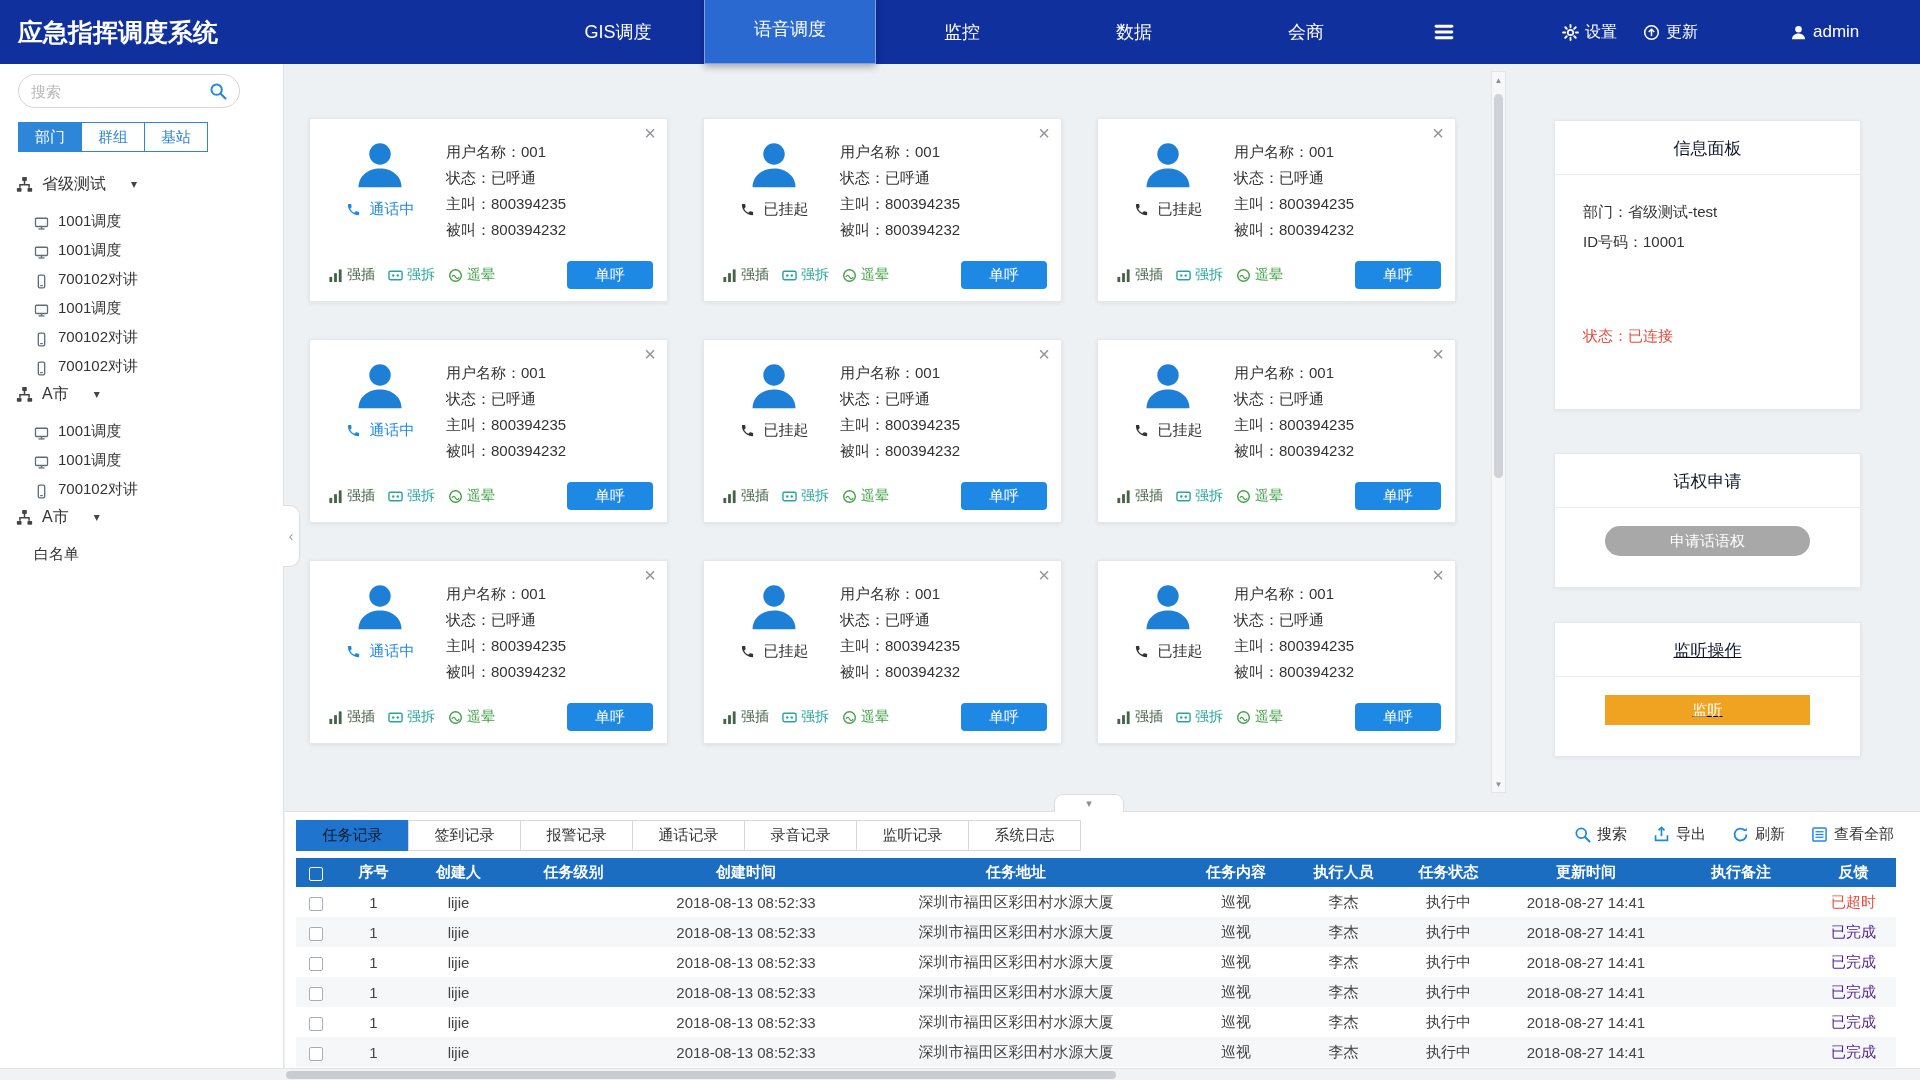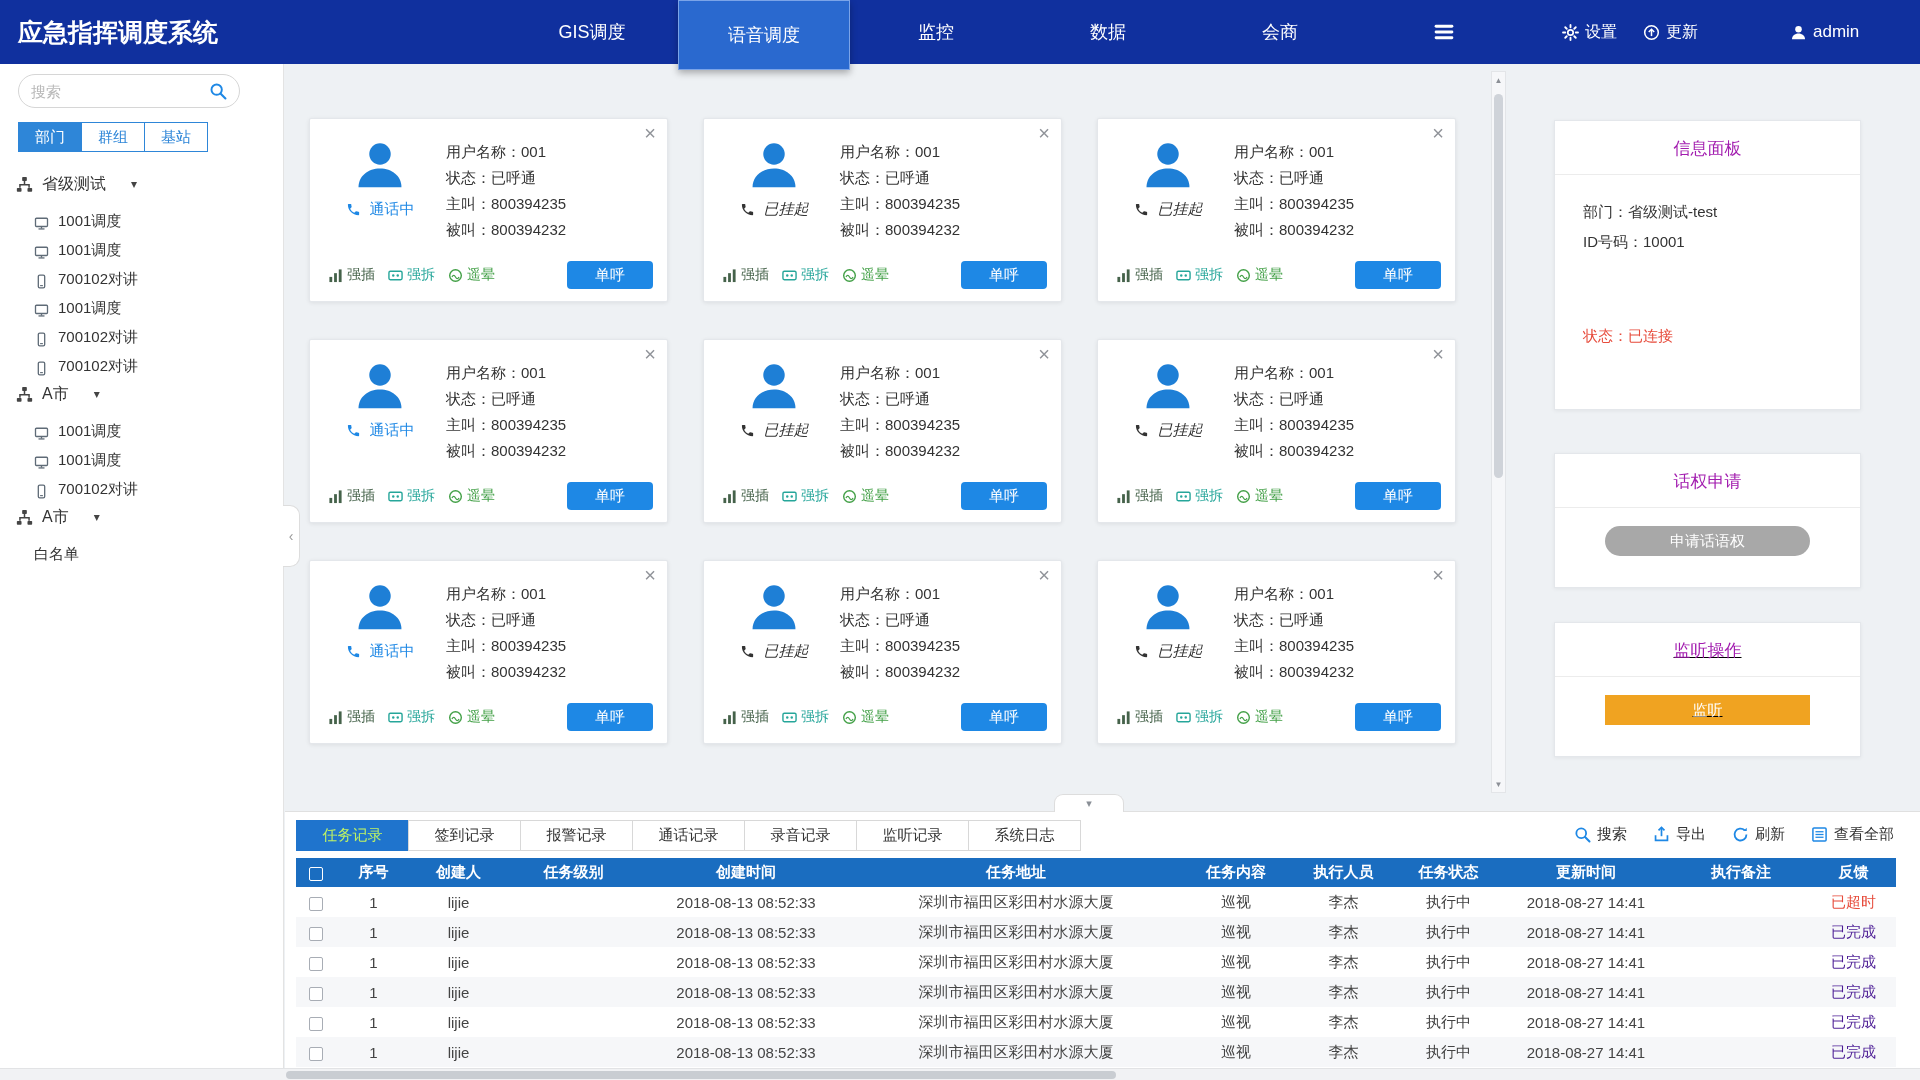--- a/index.html
+++ b/index.html
@@ -4,21 +4,21 @@
 <style>
   * { box-sizing: border-box; margin: 0; padding: 0; }
   body { font-family: "Liberation Sans", "DejaVu Sans", sans-serif; background: #dfe3e8; }
   .page { position: relative; width: 1920px; height: 1080px; background: #eef1f4; overflow: hidden; }
 
   svg.ic { fill: currentColor; display: block; }
 
   
   .topbar { position: absolute; left: 0; top: 0; width: 1920px; height: 64px; background: #10309e; color: #fff; z-index: 10; }
   .brand { position: absolute; left: 18px; top: 0; height: 64px; display: flex; align-items: center; font-size: 25px; font-weight: bold; }
-  .main-nav { position: absolute; left: 506px; top: 0; height: 64px; display: flex; }
+  .main-nav { position: absolute; left: 532px; top: 0; height: 64px; display: flex; align-items: flex-end; }
   .nav-item { width: 172px; height: 64px; display: flex; align-items: center; justify-content: center; font-size: 18px; cursor: pointer; }
   .nav-item.active { background: #2a69cf; border: 1px solid #7ba4e8; height: 70px; box-shadow: 0 3px 7px rgba(0,0,0,.3); }
   .menu-btn { position: absolute; left: 1425px; top: 18px; width: 38px; height: 28px; display: flex; align-items: center; justify-content: center; cursor: pointer; }
   .menu-btn svg { width: 22px; height: 22px; }
   .top-right { position: absolute; left: 1562px; top: 0; height: 64px; display: flex; align-items: center; gap: 26px; }
   .top-action { display: flex; align-items: center; gap: 6px; font-size: 16px; cursor: pointer; color: #fff; }
   .top-action svg { width: 17px; height: 17px; }
   .top-action.admin { margin-left: 66px; font-size: 17px; }
 
   
@@ -43,55 +43,55 @@
   
   .cards-grid { position: absolute; left: 309px; top: 118px; width: 1147px; display: grid; grid-template-columns: repeat(3, 359px); column-gap: 35px; row-gap: 37px; }
   .card { width: 359px; height: 184px; background: #fff; border: 1px solid #e4e7eb; box-shadow: 0 1px 4px rgba(0,0,0,.08); position: relative; border-radius: 2px; }
   .card-close { position: absolute; top: 4px; right: 11px; font-size: 20px; color: #909399; cursor: pointer; line-height: 1; }
   .card-body { display: flex; padding: 18px 0 0 18px; }
   .card-left { width: 104px; display: flex; flex-direction: column; align-items: center; }
   .avatar svg { width: 56px; height: 56px; color: #1e7fd6; }
   .call-state { margin-top: 7px; display: flex; align-items: center; gap: 9px; font-size: 15px; }
   .call-state svg { width: 15px; height: 15px; }
   .state-active { color: #1e88e5; }
-  .state-held { color: #333; font-style: italic; }
+  .state-held { color: #333; }
   .card-info { margin-left: 14px; font-size: 15px; color: #333; line-height: 26px; padding-top: 2px; }
   .card-actions { position: absolute; left: 18px; right: 14px; bottom: 12px; display: flex; align-items: center; gap: 13px; }
   .action { display: flex; align-items: center; gap: 4px; font-size: 14px; color: #333; cursor: pointer; }
   .action svg { width: 15px; height: 15px; }
   .insert-icon { color: #45624a; }
   .split-icon { color: #26a69a; }
   .stun-icon { color: #43a047; }
   .call-btn { margin-left: auto; width: 86px; height: 28px; background: #1e88e5; color: #fff; border: none; border-radius: 4px; font-size: 15px; font-family: inherit; cursor: pointer; }
 
   
   .v-scrollbar { position: absolute; left: 1491px; top: 71px; width: 15px; height: 722px; background: #f6f7f9; border: 1px solid #e3e5e8; z-index: 3; }
   .sb-arrow { position: absolute; left: 0; width: 100%; height: 16px; font-size: 8px; color: #8b8f96; display: flex; align-items: center; justify-content: center; cursor: pointer; }
   .sb-up { top: 0; } .sb-down { bottom: 0; }
   .sb-thumb { position: absolute; left: 2px; width: 9px; top: 22px; height: 384px; background: #cfd3d9; border-radius: 5px; cursor: pointer; }
 
   
   .panel { position: absolute; left: 1554px; width: 307px; background: #fff; border: 1px solid #e4e7eb; box-shadow: 0 1px 4px rgba(0,0,0,.06); }
-  .panel-title { text-align: center; font-size: 17px; color: #a21caf; padding: 16px 0 14px; border-bottom: 1px solid #ececec; }
+  .panel-title { text-align: center; font-size: 17px; color: #0f172a; padding: 16px 0 14px; border-bottom: 1px solid #ececec; }
   .info-panel { top: 120px; height: 290px; }
   .info-body { padding: 22px 28px 0; font-size: 15px; color: #333; line-height: 30px; }
   .info-status { color: #e74c3c; margin-top: 64px; }
   .talk-panel { top: 453px; height: 135px; }
   .monitor-panel { top: 622px; height: 135px; text-decoration: underline; }
   .panel-btn { display: block; margin: 18px auto 0; width: 205px; height: 30px; border: none; border-radius: 0; color: #fff; font-size: 15px; font-family: inherit; cursor: pointer; }
   .talk-btn { background: #a8a8a8; border-radius: 15px; }
   .monitor-btn { background: #f0a321; }
 
   
   .expand-tab { position: absolute; left: 1054px; top: 794px; width: 70px; height: 18px; background: #fff; border: 1px solid #ddd; border-bottom: none; border-radius: 9px 9px 0 0; display: flex; align-items: center; justify-content: center; color: #8a8f96; font-size: 11px; cursor: pointer; z-index: 5; }
   .bottom-panel { position: absolute; left: 285px; top: 811px; width: 1635px; height: 269px; background: #fff; border-top: 1px solid #e0e0e0; z-index: 4; }
   .bottom-tabs { position: absolute; left: 11px; top: 8px; display: flex; }
   .b-tab { width: 113px; height: 31px; border: 1px solid #d8d8d8; margin-left: -1px; display: flex; align-items: center; justify-content: center; font-size: 15px; color: #333; background: #fff; cursor: pointer; }
   .b-tab:first-child { margin-left: 0; }
-  .b-tab.active { background: #1f74cd; color: #bef264; border-color: #1f74cd; }
+  .b-tab.active { background: #1f74cd; color: #0f172a; border-color: #1f74cd; }
   .bottom-tools { position: absolute; right: 26px; top: 13px; display: flex; gap: 26px; align-items: center; }
   .tool { display: flex; gap: 6px; align-items: center; font-size: 15px; color: #333; cursor: pointer; }
   .tool svg { width: 17px; height: 17px; color: #1e88e5; }
   .task-table { position: absolute; left: 11px; top: 46px; width: 1600px; border-collapse: collapse; table-layout: fixed; font-size: 15px; }
   .task-table thead th { background: #1a6dc0; color: #fff; height: 29px; font-weight: bold; font-size: 15px; text-align: center; }
   .task-table tbody td { height: 30px; text-align: center; color: #444; overflow: hidden; white-space: nowrap; }
   .task-table tbody tr.alt { background: #f6f7f9; }
   .feedback.overdue { color: #e74c3c; }
   .feedback.done { color: #4c1d95; }
   input[type="checkbox"] { appearance: none; -webkit-appearance: none; width: 14px; height: 14px; border: 1px solid #a8adb5; background: #fff; vertical-align: middle; cursor: pointer; border-radius: 2px; }

